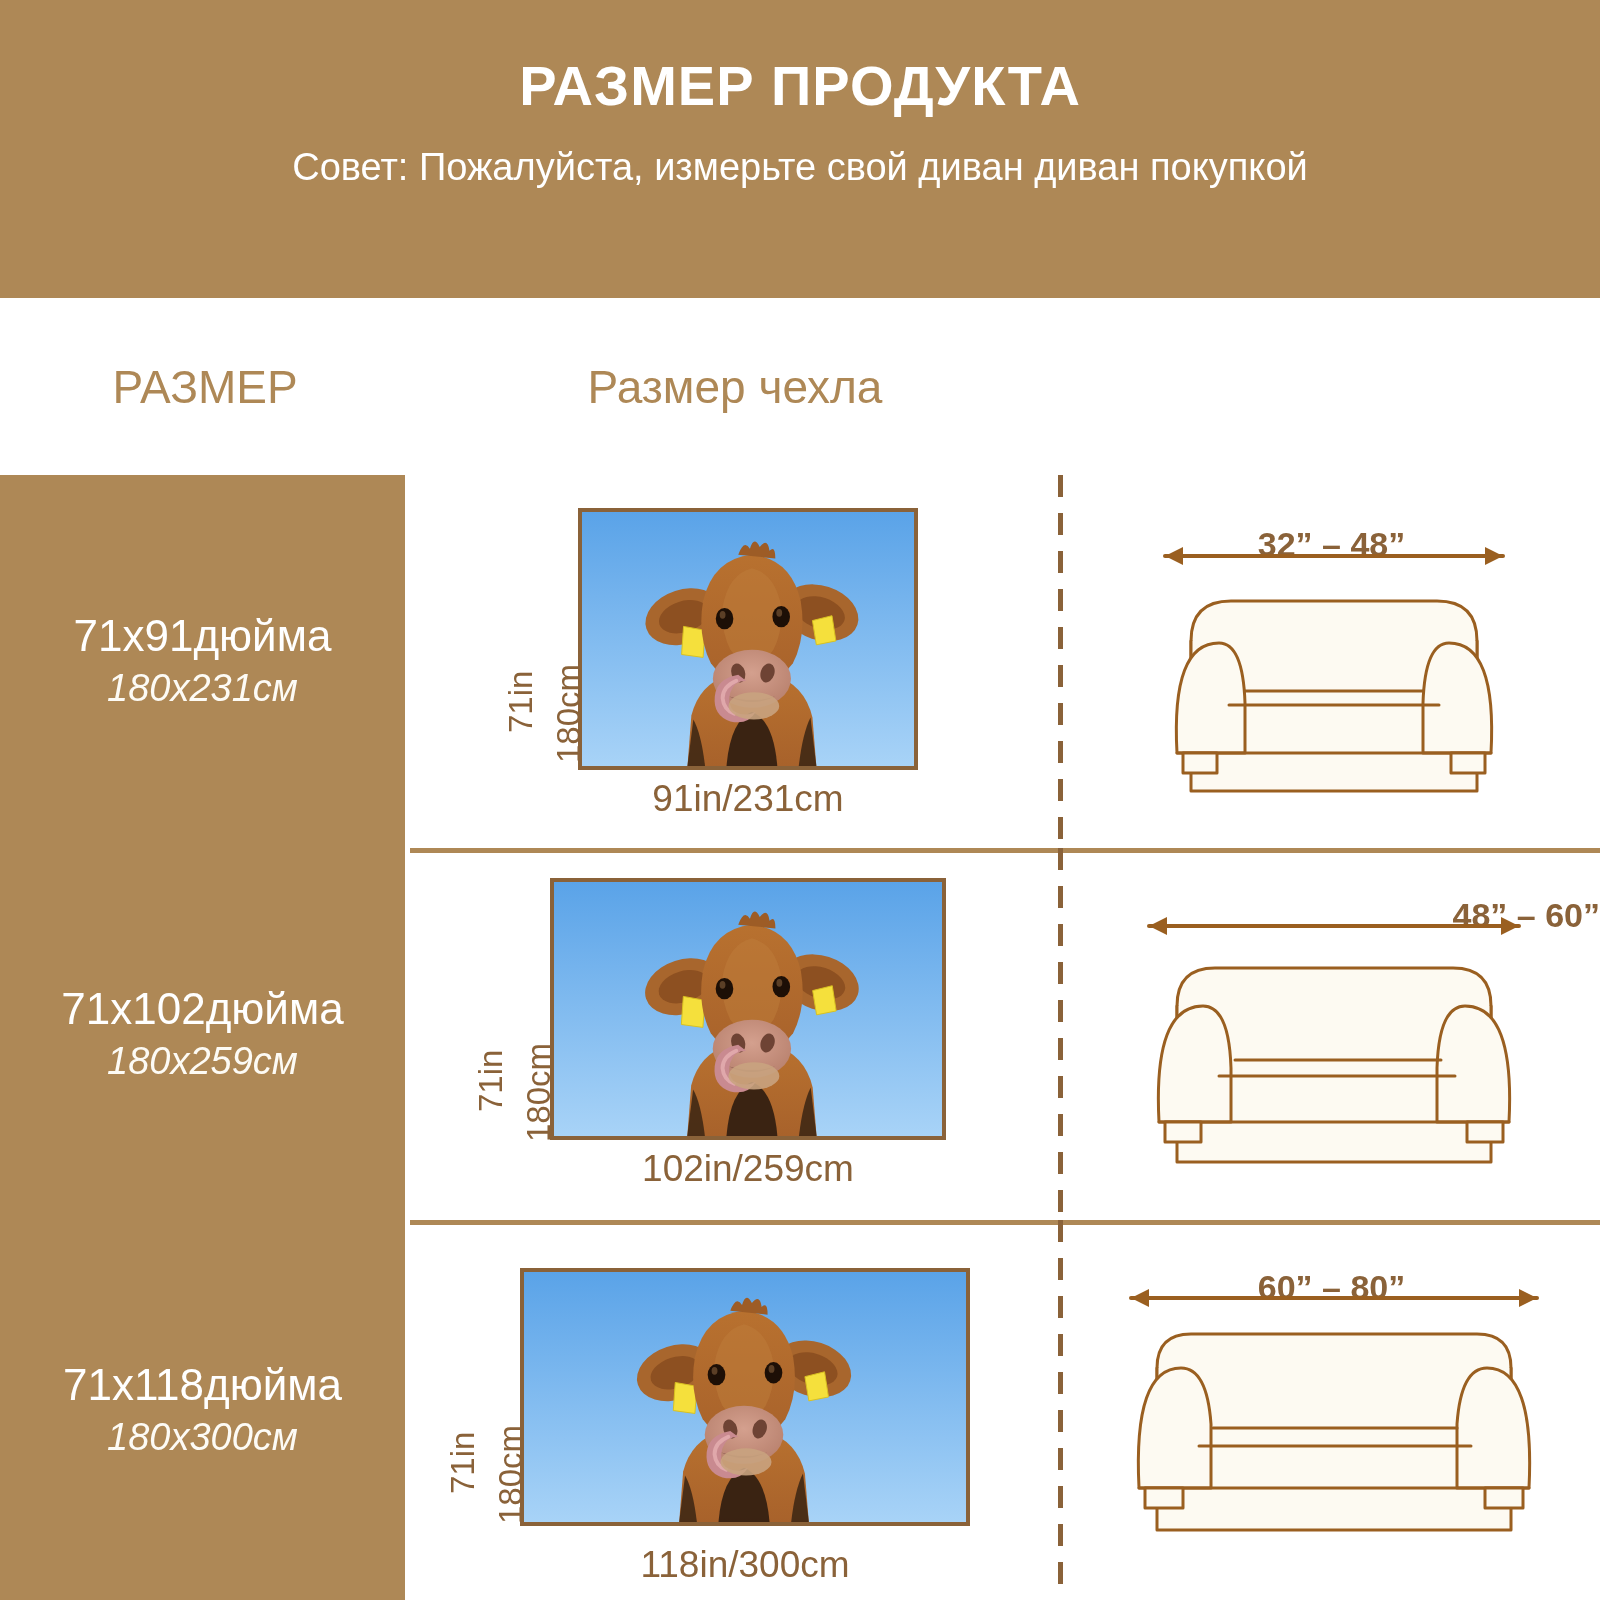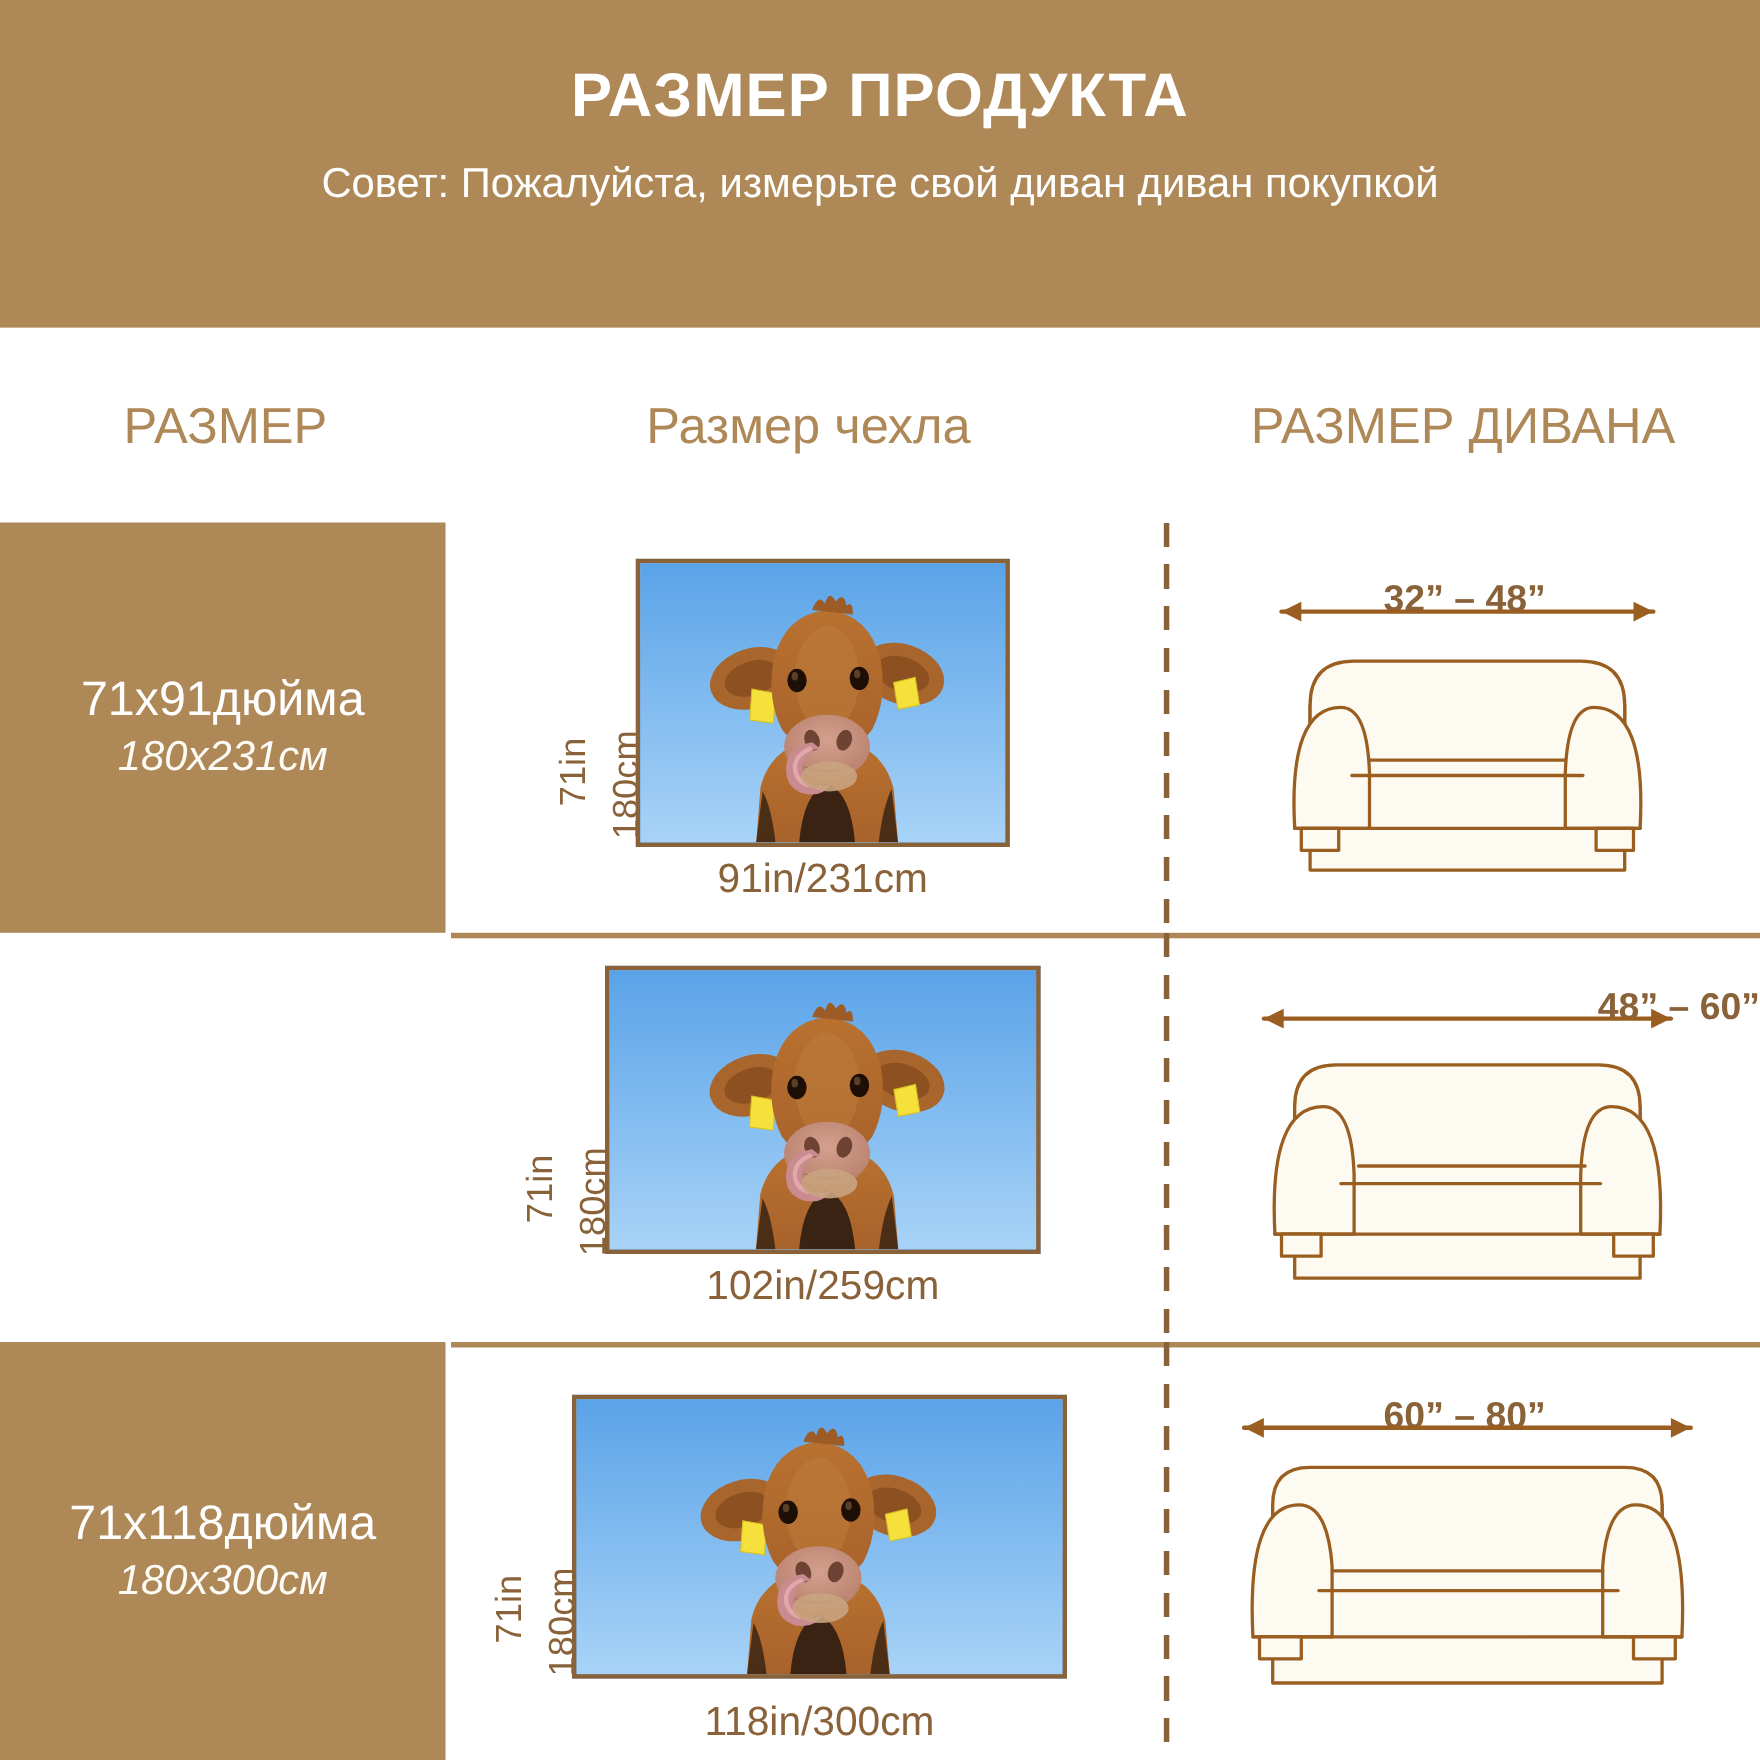--- a/index.html
+++ b/index.html
@@ -113,21 +113,20 @@
 <div class="page">
 
   <div class="header">
     <div class="header-title">РАЗМЕР ПРОДУКТА</div>
     <div class="header-sub">Совет: Пожалуйста, измерьте свой диван диван покупкой</div>
   </div>
 
   <div class="colhead">
     <div class="ch ch-2">Размер чехла</div>
     <div class="ch ch-1">РАЗМЕР</div>
-    <div class="ch ch-3">РАЗМЕР ДИВАНА</div>
   </div>
 
   <div class="rows">
 
     <div class="row row-0">
       <div class="size-cell">
         <div class="size-in">71x91дюйма</div>
         <div class="size-cm">180x231см</div>
       </div>
 
@@ -223,20 +222,24 @@
             <rect x="24" y="240" width="34" height="20"></rect>
             <rect x="292" y="240" width="34" height="20"></rect>
           </g>
         </svg>
       </div>
     </div>
 
     <div class="row row-1">
       <div class="row-sep"></div>
 
+      <div class="size-cell">
+        <div class="size-in">71x102дюйма</div>
+        <div class="size-cm">180x259см</div>
+      </div>
 
       <div class="cover-cell">
         <div class="v-label" style="left:62px;top:44px;height:40px;width:220px;transform-origin:left top;transform:rotate(-90deg) translate(-220px,0);">
           <span>71in</span>
         </div>
         <div class="v-label" style="left:110px;top:44px;height:40px;width:250px;transform-origin:left top;transform:rotate(-90deg) translate(-250px,0);">
           <span>180cm</span>
         </div>
 
         <div class="photo" style="left:140px;top:30px;width:396px;height:262px;">

